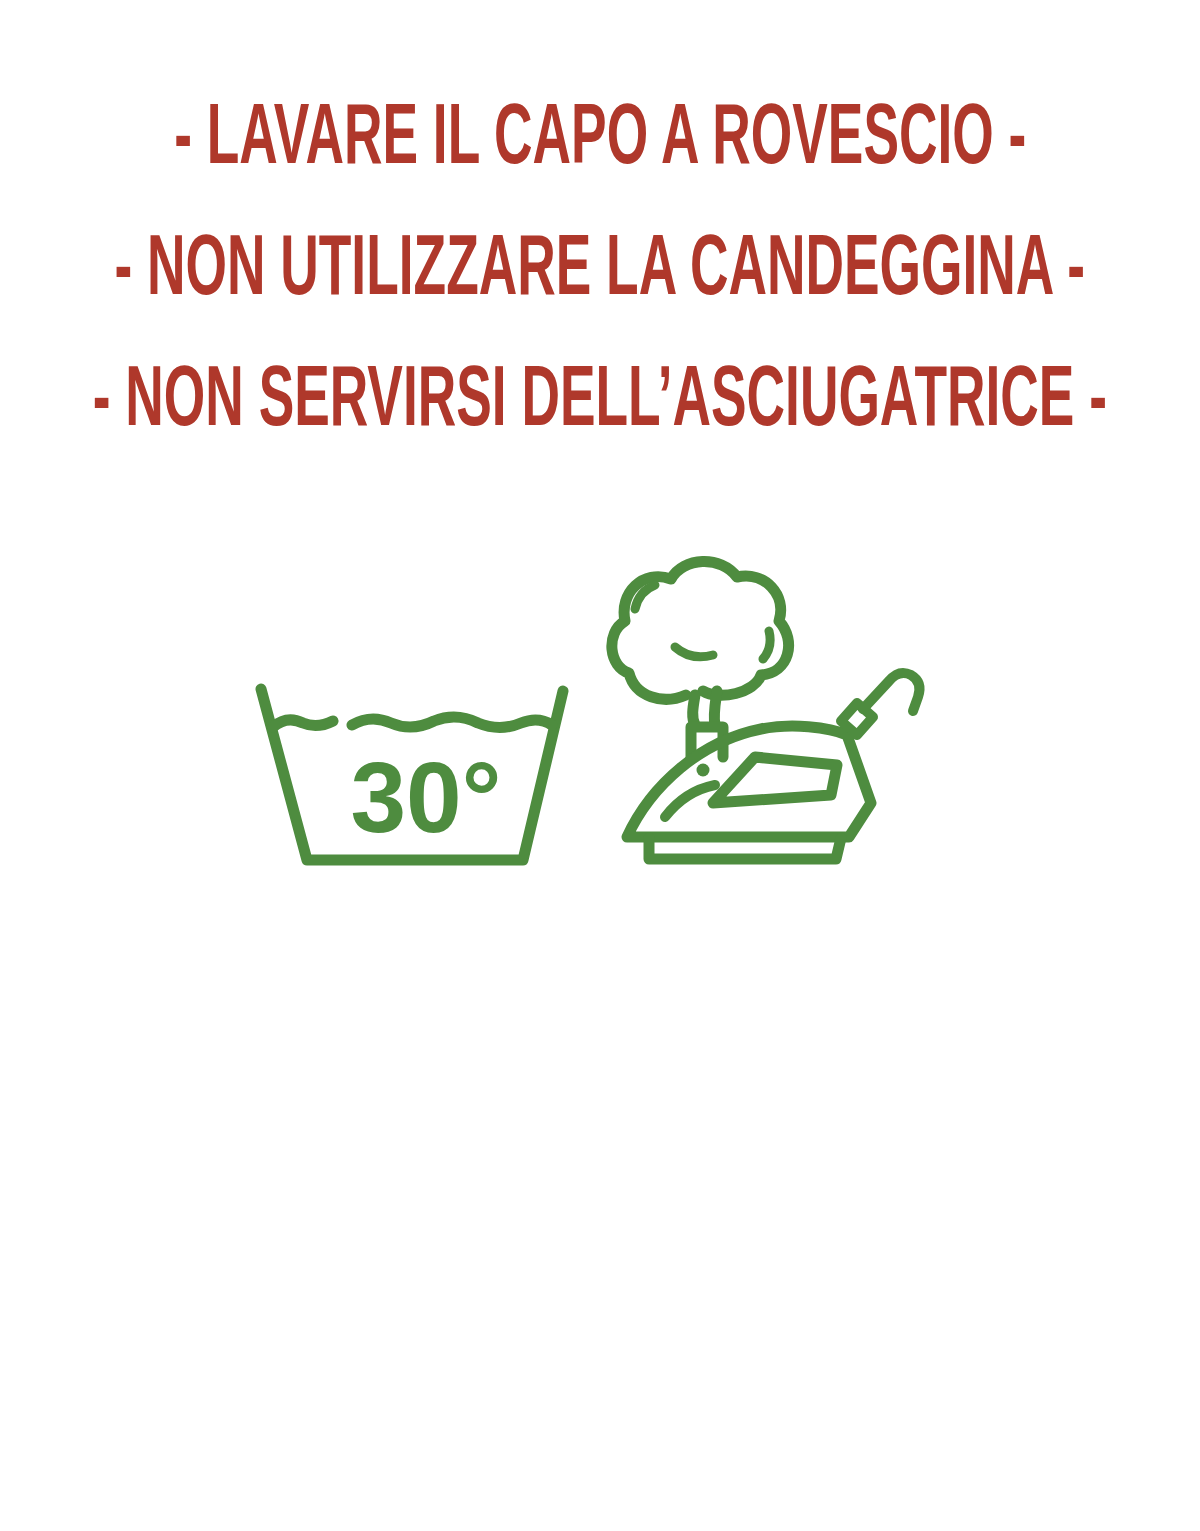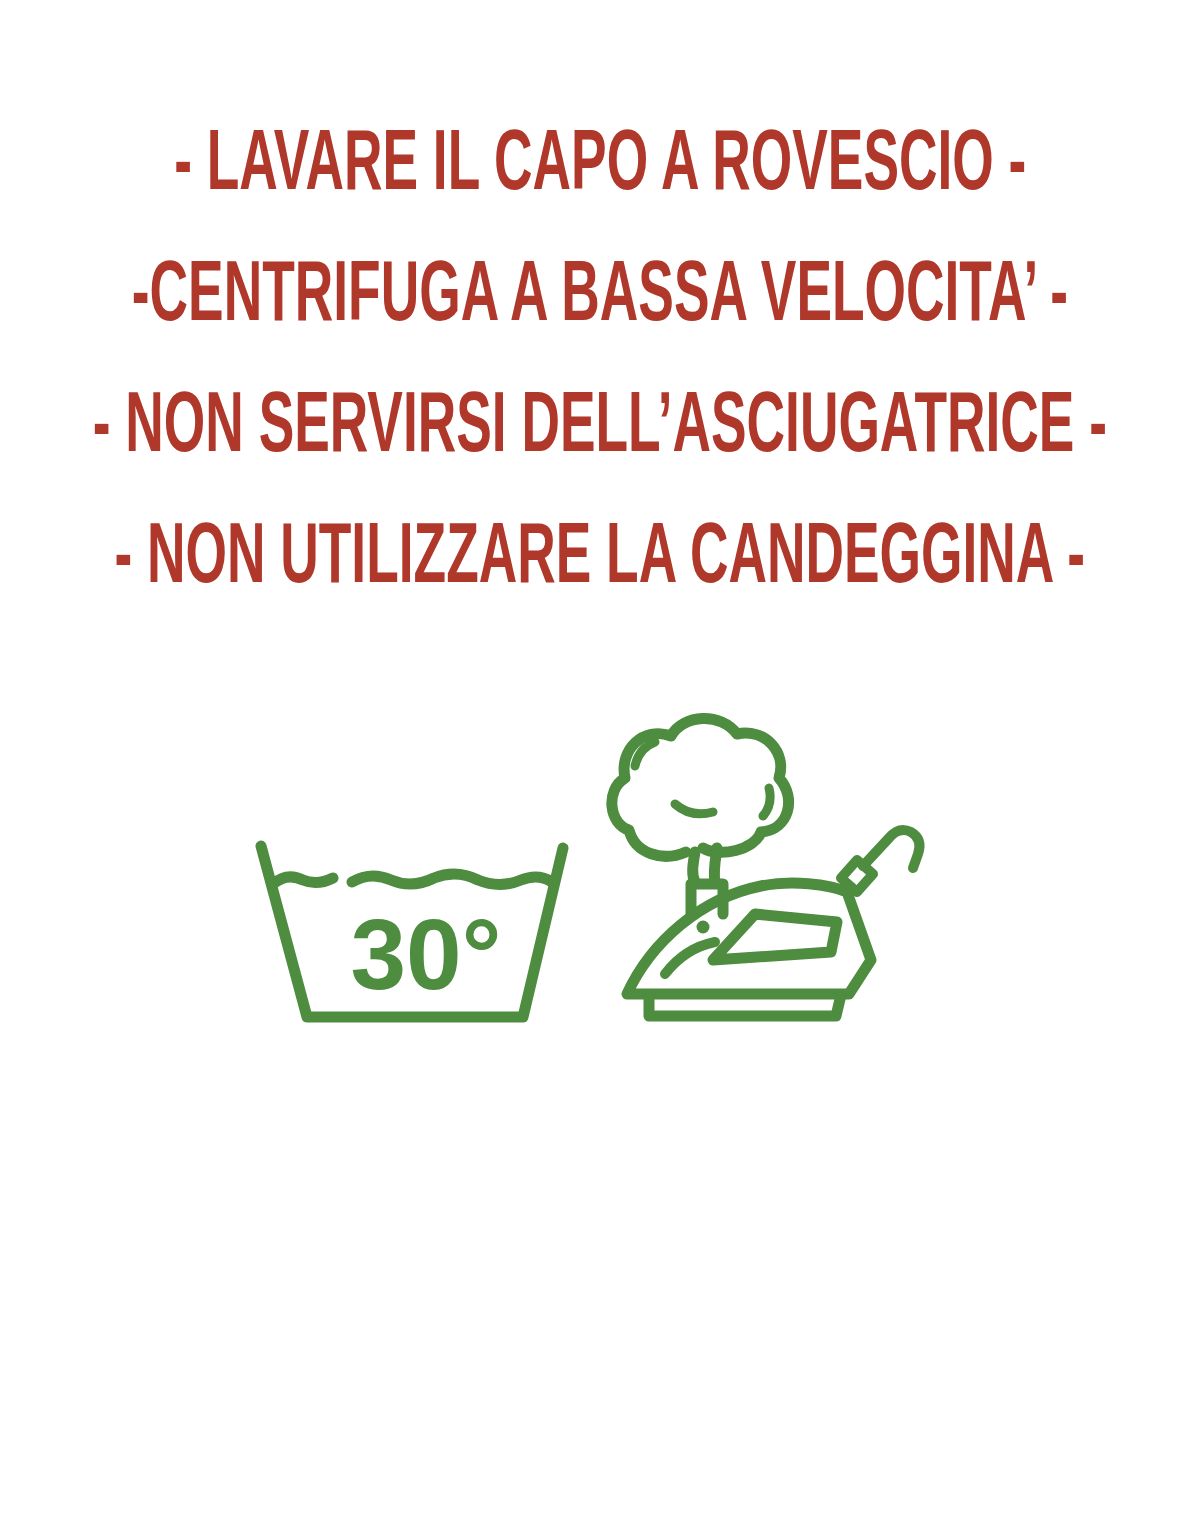--- a/index.html
+++ b/index.html
@@ -17,21 +17,21 @@
   }
   .label {
     width: 1200px;
     height: 1531px;
     display: flex;
     flex-direction: column;
     align-items: center;
   }
   .lines {
     width: 100%;
-    padding-top: 94px;
+    padding-top: 68px;
     display: flex;
     flex-direction: column;
     align-items: flex-end;
   }
   .care-line {
     height: 131px;
     width: 100%;
     display: flex;
     align-items: center;
     justify-content: center;
@@ -63,27 +63,24 @@
 </head>
 <body>
 
 <div class="label">
 
   <div class="lines">
     <div class="care-line">
       <span class="line-text">- LAVARE IL CAPO A ROVESCIO -</span>
     </div>
     <div class="care-line">
-      <span class="line-text">-CENTRIFUGA A BASSA VELOCITA’ -</span>
+      <span class="line-text">- NON UTILIZZARE LA CANDEGGINA -</span>
     </div>
     <div class="care-line">
       <span class="line-text">- NON SERVIRSI DELL’ASCIUGATRICE -</span>
-    </div>
-    <div class="care-line">
-      <span class="line-text">- NON UTILIZZARE LA CANDEGGINA -</span>
     </div>
   </div>
 
   <div class="icons-row">
 
     <svg class="icon" width="330" height="200" viewBox="0 0 330 200" fill="none" stroke="currentColor" stroke-width="11" stroke-linecap="round" stroke-linejoin="round">
       <path d="M 12 14 L 58 185 L 274 185 L 314 16"></path>
       <path d="M 24 52 Q 38 40 54 48 Q 68 54 84 46"></path>
       <path d="M 103 50 Q 122 39 142 48 Q 163 57 185 46 Q 207 37 229 48 Q 251 57 272 48 Q 289 41 303 50"></path>
       <text class="basin-temp" x="177" y="157" font-size="100" text-anchor="middle" fill="currentColor" stroke="none">30°</text>

